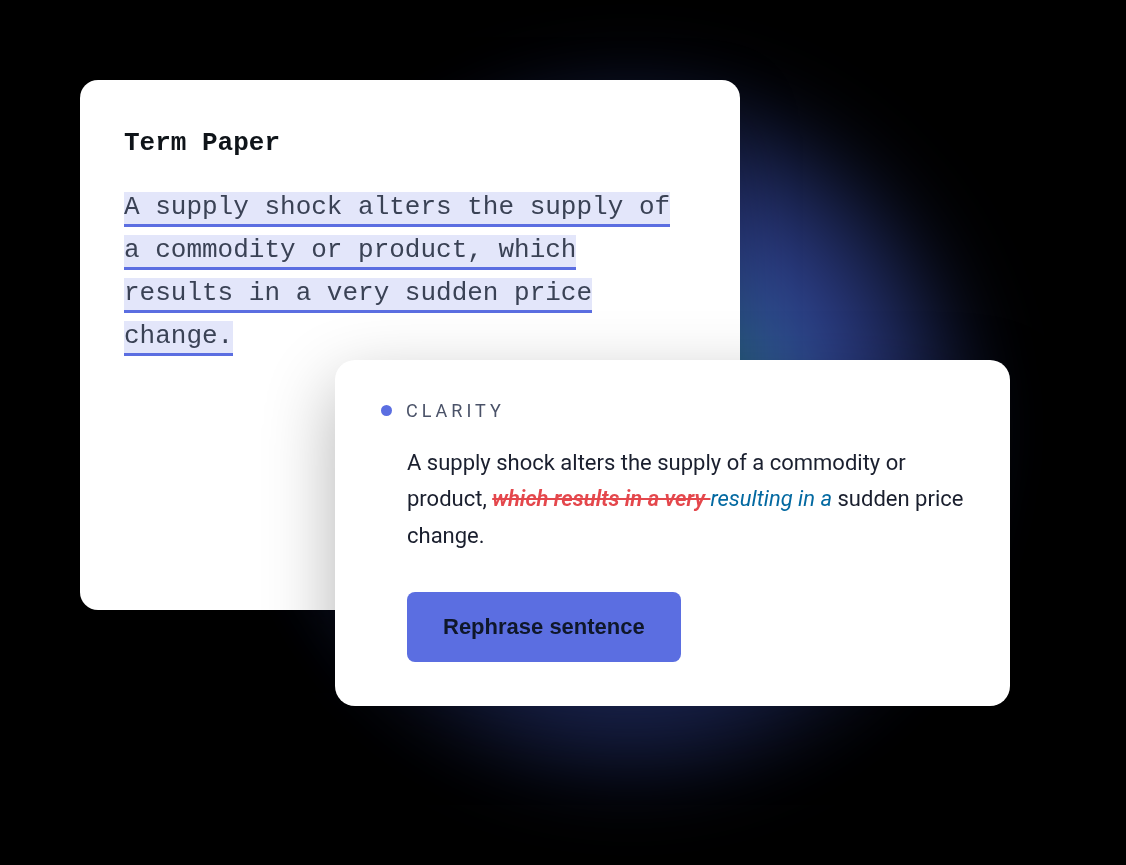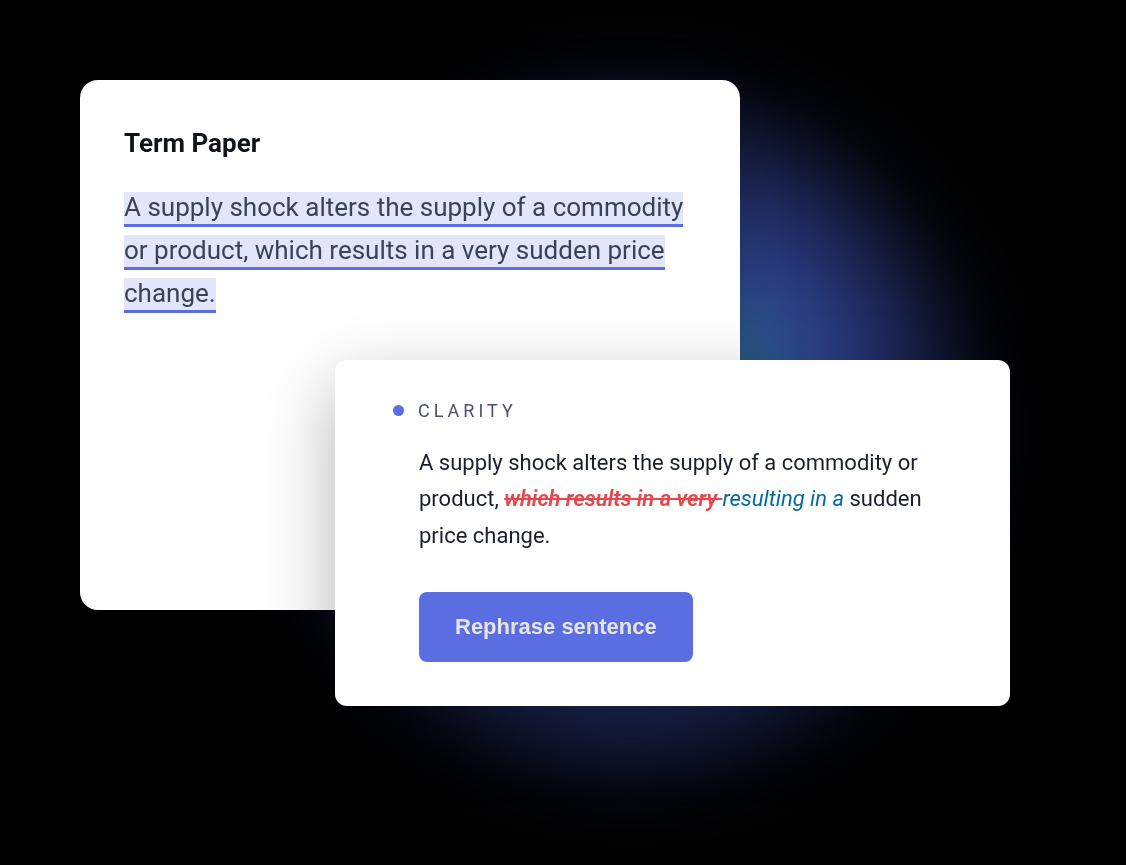--- a/index.html
+++ b/index.html
@@ -28,20 +28,21 @@
     .card-document {
       position: absolute;
       top: 80px;
       left: 80px;
       width: 660px;
       height: 530px;
       background: #fff;
       border-radius: 18px;
       box-shadow: 0 20px 60px rgba(0,0,0,0.25);
       padding: 48px 44px;
+      font-family: Liberation Mono, monospace;
     }
     .doc-title {
       font-size: 26px;
       font-weight: 700;
       color: #0f1419;
       margin-bottom: 28px;
     }
     .doc-text {
       font-size: 26px;
       line-height: 1.65;
@@ -51,23 +52,23 @@
       background: rgba(99, 118, 230, 0.18);
       border-bottom: 3px solid #5b6ee1;
       padding-bottom: 2px;
     }
     .card-suggestion {
       position: absolute;
       top: 360px;
       left: 335px;
       width: 675px;
       background: #fff;
-      border-radius: 12px;
+      border-radius: 20px;
       box-shadow: 0 25px 70px rgba(0,0,0,0.3);
-      padding: 40px 46px 44px 58px;
+      padding: 40px 46px 44px 46px;
     }
     .category-row {
       display: flex;
       align-items: center;
       gap: 14px;
       margin-bottom: 24px;
     }
     .dot {
       width: 11px;
       height: 11px;
@@ -94,21 +95,21 @@
       font-style: italic;
       font-weight: 600;
     }
     .insert {
       color: #0369a1;
       font-style: italic;
     }
     .action-btn {
       margin-left: 26px;
       background: #5b6ee1;
-      color: #e5e5e5;
+      color: #0f172a;
       border: none;
       font-size: 22px;
       font-weight: 700;
       padding: 22px 36px;
       border-radius: 8px;
       cursor: pointer;
     }
   </style>
 </head>
 <body>

